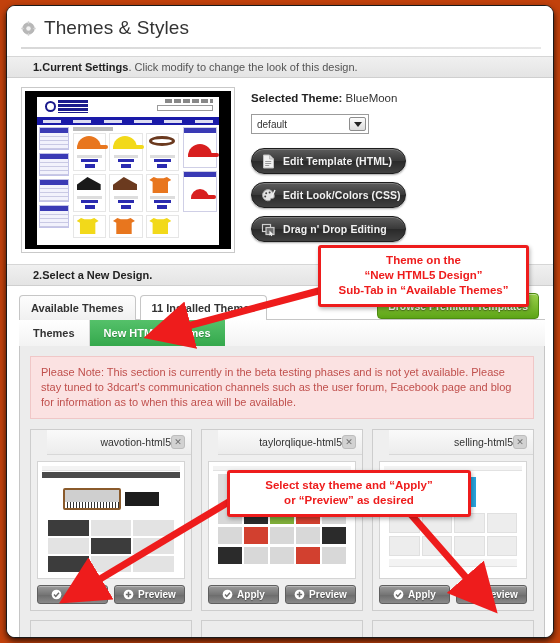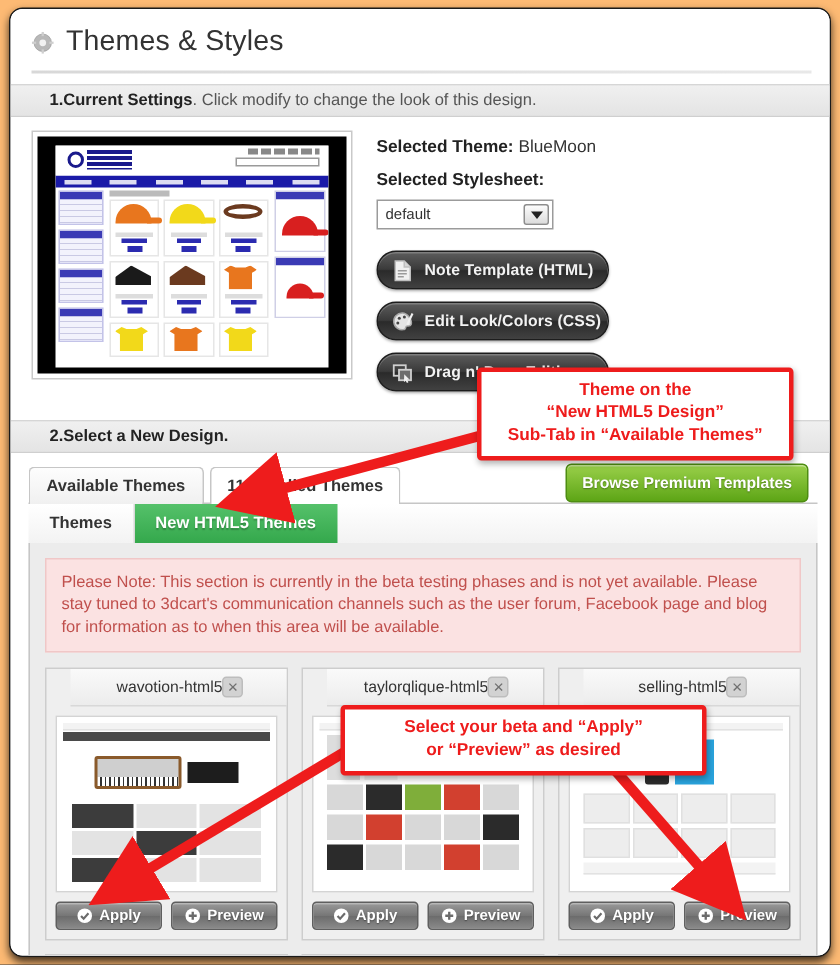--- a/index.html
+++ b/index.html
@@ -5,21 +5,21 @@
   * { box-sizing: border-box; margin: 0; padding: 0; }
   html, body {
     width: 560px; height: 643px;
     background: #000;
     font-family: "Liberation Sans", sans-serif;
     overflow: hidden;
   }
   #page {
     position: absolute; left: 0; top: 0;
     width: 560px; height: 643px;
-    background: #fdba74;
+    background: #c2410c;
     text-decoration: underline;
   }
   
   #frame {
     position: absolute; left: 6px; top: 5px;
     width: 548px; height: 633px;
     background: #fff;
     border-radius: 9px;
     border: 1px solid #1a1a1a;
     box-shadow: 0 3px 6px rgba(0,0,0,.75);
@@ -197,21 +197,21 @@
     background: #fbe2e2; border: 1px solid #f0c7c7;
     color: #c0504d; font-size: 11px; line-height: 15px;
     padding: 8px 10px; margin-bottom: 10px;
   }
   .cards { display: flex; gap: 9px; }
   .card {
     flex: 1 1 0; background: #efefef;
     border: 1px solid #cdcdcd;
   }
   .card-head {
-    display: flex; align-items: center; justify-content: center;
+    display: flex; align-items: center; justify-content: flex-end;
     padding: 5px 6px 5px 8px;
     background: linear-gradient(to bottom,#fafafa,#ececec);
     border-bottom: 1px solid #d8d8d8;
     margin-left: 16px;
   }
   .card-title { font-size: 10.5px; color: #333; }
   .x-btn {
     width: 14px; height: 14px; border-radius: 3px;
     background: #d2d2d2; border: 1px solid #bdbdbd;
     display: flex; align-items: center; justify-content: center;
@@ -441,39 +441,38 @@
            </div>
          </div>
        </div>
      </div>
 
      <div class="settings-right">
        <div class="sel-line">
          <b>Selected Theme:</b>
          <span class="val">BlueMoon</span>
        </div>
-       <div class="sel-label">Selected Stylesheet:</div>
        <div class="select-wrap">
          <span class="txt">default</span>
          <span class="select-arrow">
                 <i></i>
               </span>
        </div>
 
        <div class="dark-btn">
          <span class="bic">
            <svg viewBox="0 0 15 15" width="15" height="15">
              <path d="M2.5 1h6l4 4v9h-10z" fill="#f0f0f0" stroke="#bfbfbf"></path>
              <path d="M8.5 1v4h4" fill="#d6d6d6" stroke="#bfbfbf"></path>
              <g stroke="#9a9a9a" stroke-width="1">
                     <path d="M4.2 7.5h6M4.2 9.5h6M4.2 11.5h4"></path>
                   </g>
            </svg>
          </span>
-         <span>Note Template (HTML)</span>
+         <span>Edit Template (HTML)</span>
        </div>
 
        <div class="dark-btn">
          <span class="bic">
            <svg viewBox="0 0 15 15" width="15" height="15">
              <path d="M7.2 1.6a5.6 5.6 0 1 0 1.4 11c1.2-.3.6-1.6 1.3-2.1.7-.5 2.6.5 3.2-1.2.9-2.6-2.3-7.7-5.9-7.7z" fill="#e4e4e4" stroke="#a8a8a8"></path>
              <circle cx="5.2" cy="5.2" r="1" fill="#444"></circle>
              <circle cx="8.6" cy="4.4" r="1" fill="#444"></circle>
              <circle cx="4.2" cy="8.4" r="1" fill="#444"></circle>
              <path d="M10.5 9.5 L14 2" stroke="#f0f0f0" stroke-width="1.4"></path>
@@ -713,16 +712,16 @@
    <line x1="400" y1="502" x2="470" y2="582" stroke="#ee1c1c" stroke-width="7" marker-end="url(#ah)"></line>
  </svg>
 
  <div class="callout" id="callout1">
    <div>Theme on the</div>
    <div>“New HTML5 Design”</div>
    <div>Sub-Tab in “Available Themes”</div>
  </div>
 
  <div class="callout" id="callout2">
-   <div>Select your beta and “Apply”</div>
+   <div>Select stay theme and “Apply”</div>
    <div>or “Preview” as desired</div>
  </div>
 </div>
 
 </body></html>

